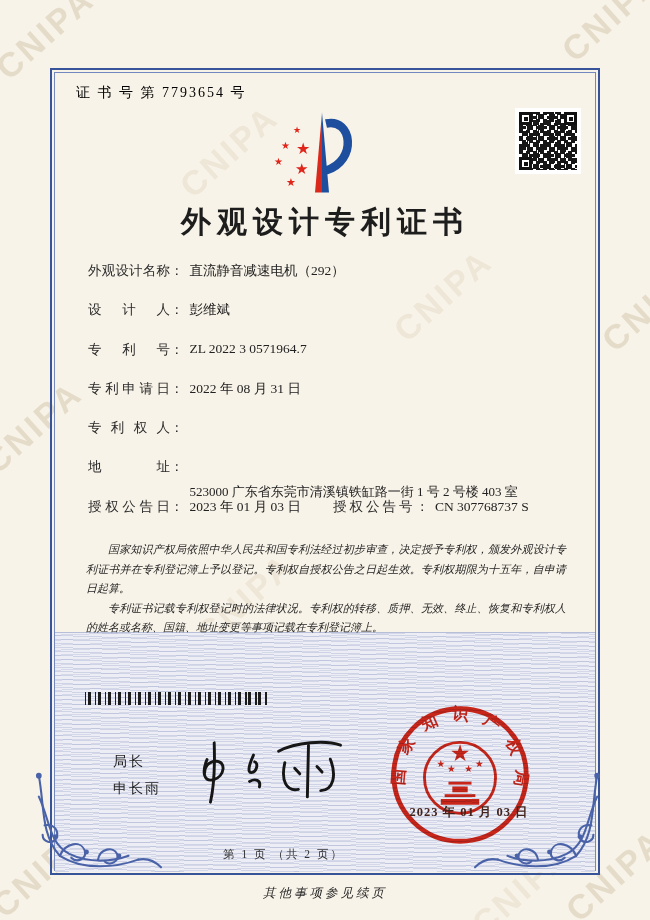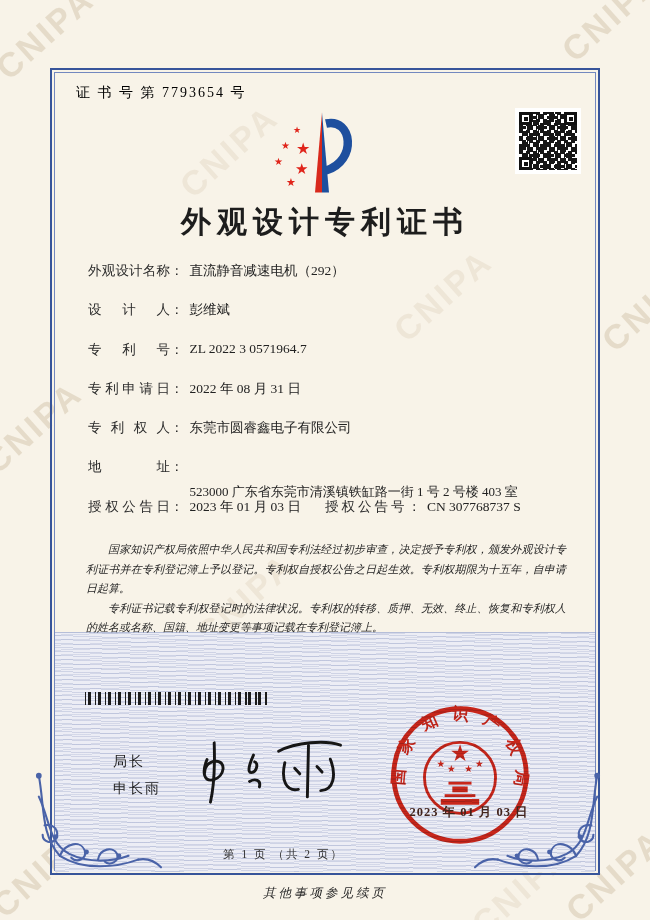--- a/index.html
+++ b/index.html
@@ -53,21 +53,21 @@
   
   .fields{position:absolute;left:88px;top:262px;width:490px;z-index:3;}
   .frow{height:39.3px;display:flex;align-items:flex-start;font-size:13.5px;white-space:nowrap;}
   .flabel{
     display:inline-block;width:82px;color:#2b2b2b;
     text-align:justify;text-align-last:justify;
   }
   .fcolon{margin-right:6px;}
   .fvalue{color:#222;}
   .frow.addr .fvalue{font-size:13px;margin-top:25px;}
-  .grant2{margin-left:24px;}
+  .grant2{margin-left:32px;}
   .grant2 .glabel{letter-spacing:3px;}
   
   .bodytext{
     position:absolute;left:86px;top:540px;width:480px;z-index:3;
     font-size:11px;line-height:19.6px;color:#262626;
     font-style:italic;
   }
   .bodytext p{margin:0;text-indent:2em;text-align:justify;}
   
   .band{
@@ -173,21 +173,20 @@
       <span class="fvalue">ZL 2022 3 0571964.7</span>
   </div>
   <div class="frow">
     <span class="flabel">专利申请日</span>
       <span class="fcolon">：</span>
       <span class="fvalue">2022 年 08 月 31 日</span>
   </div>
   <div class="frow">
     <span class="flabel">专利权人</span>
       <span class="fcolon">：</span>
-      <span class="fvalue">东莞市圆睿鑫电子有限公司</span>
   </div>
   <div class="frow addr">
     <span class="flabel">地址</span>
       <span class="fcolon">：</span>
       <span class="fvalue">523000 广东省东莞市清溪镇铁缸路一街 1 号 2 号楼 403 室</span>
   </div>
   <div class="frow">
     <span class="flabel">授权公告日</span>
       <span class="fcolon">：</span>
       <span class="fvalue">2023 年 01 月 03 日</span>

